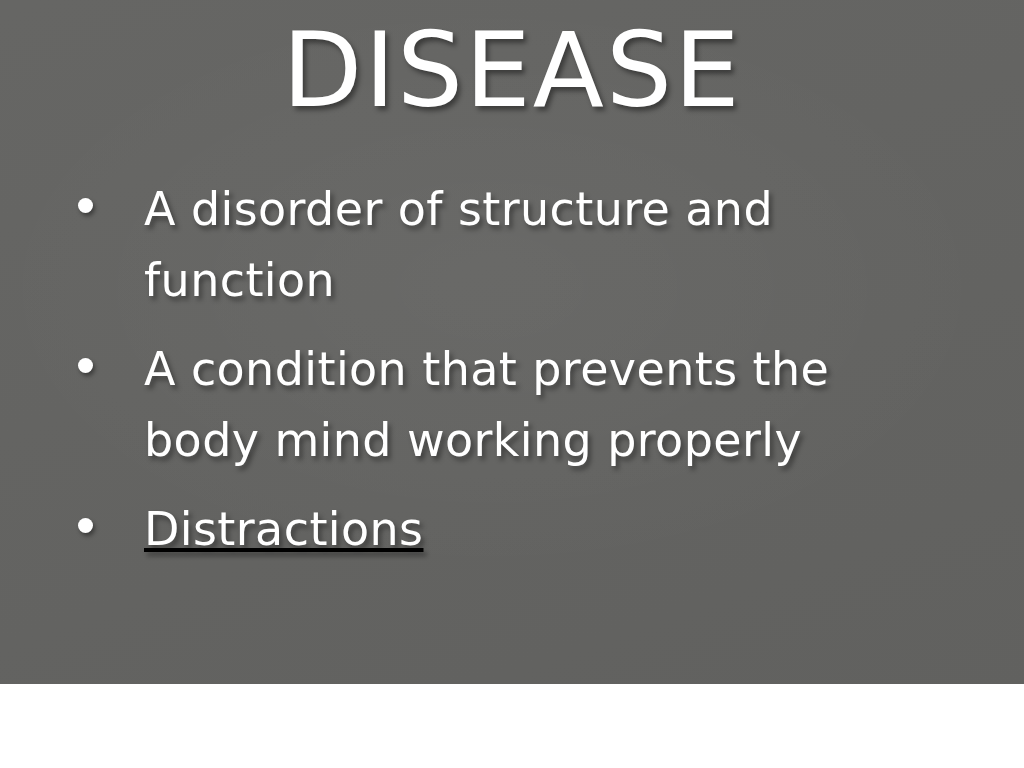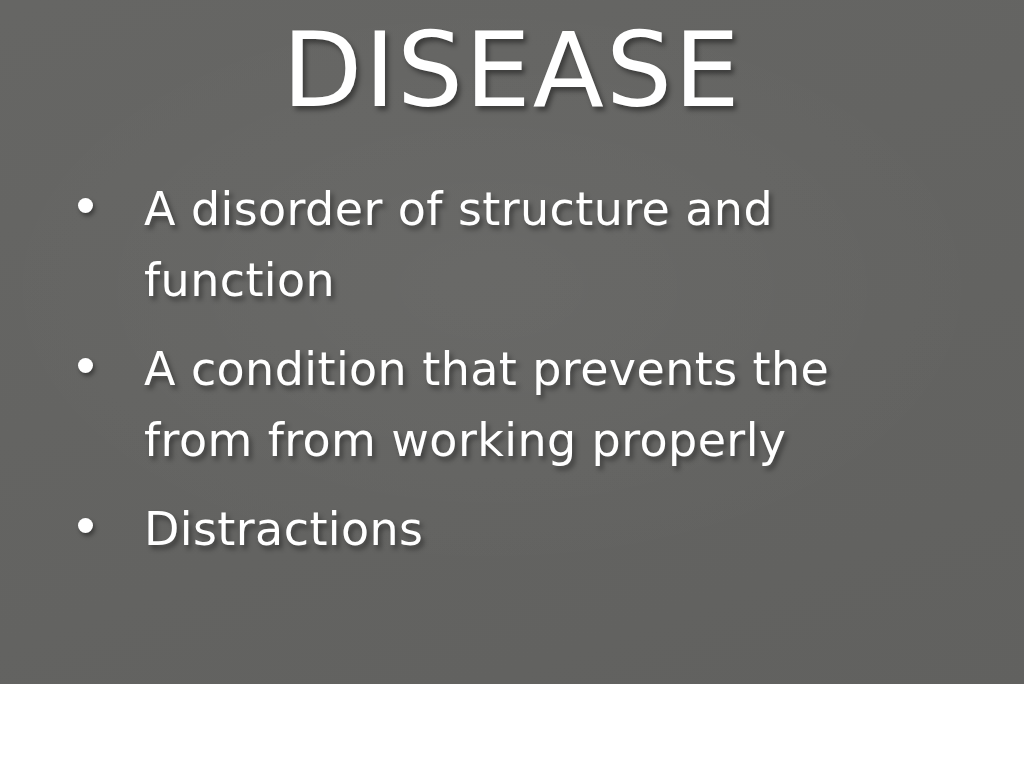--- a/index.html
+++ b/index.html
@@ -56,20 +56,21 @@
 
   .bullet-item {
     position: relative;
     padding-left: 78px;
     margin: 0 0 18px 0;
     min-height: 62px;
   }
 
   .bullet-item:last-child {
     margin-bottom: 0;
+    text-decoration: underline;
   }
 
   .bullet-marker {
     position: absolute;
     left: 12px;
     top: 24px;
     width: 15px;
     height: 15px;
     border-radius: 50%;
     background: #ffffff;
@@ -97,21 +98,21 @@
 
   <ul class="bullet-list">
 
     <li class="bullet-item">
       <span class="bullet-marker"></span>
       <span class="bullet-text">A disorder of structure and function</span>
     </li>
 
     <li class="bullet-item">
       <span class="bullet-marker"></span>
-      <span class="bullet-text">A condition that prevents the from from working properly</span>
+      <span class="bullet-text">A condition that prevents the body mind working properly</span>
     </li>
 
 
     <li class="bullet-item">
       <span class="bullet-marker"></span>
       <span class="bullet-text">Distractions</span>
     </li>
 
   </ul>
 

